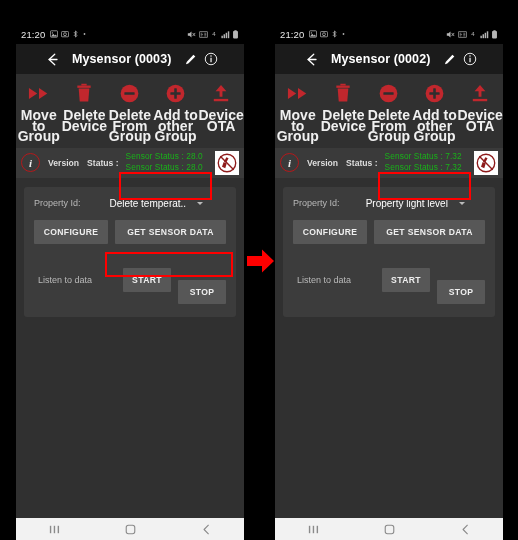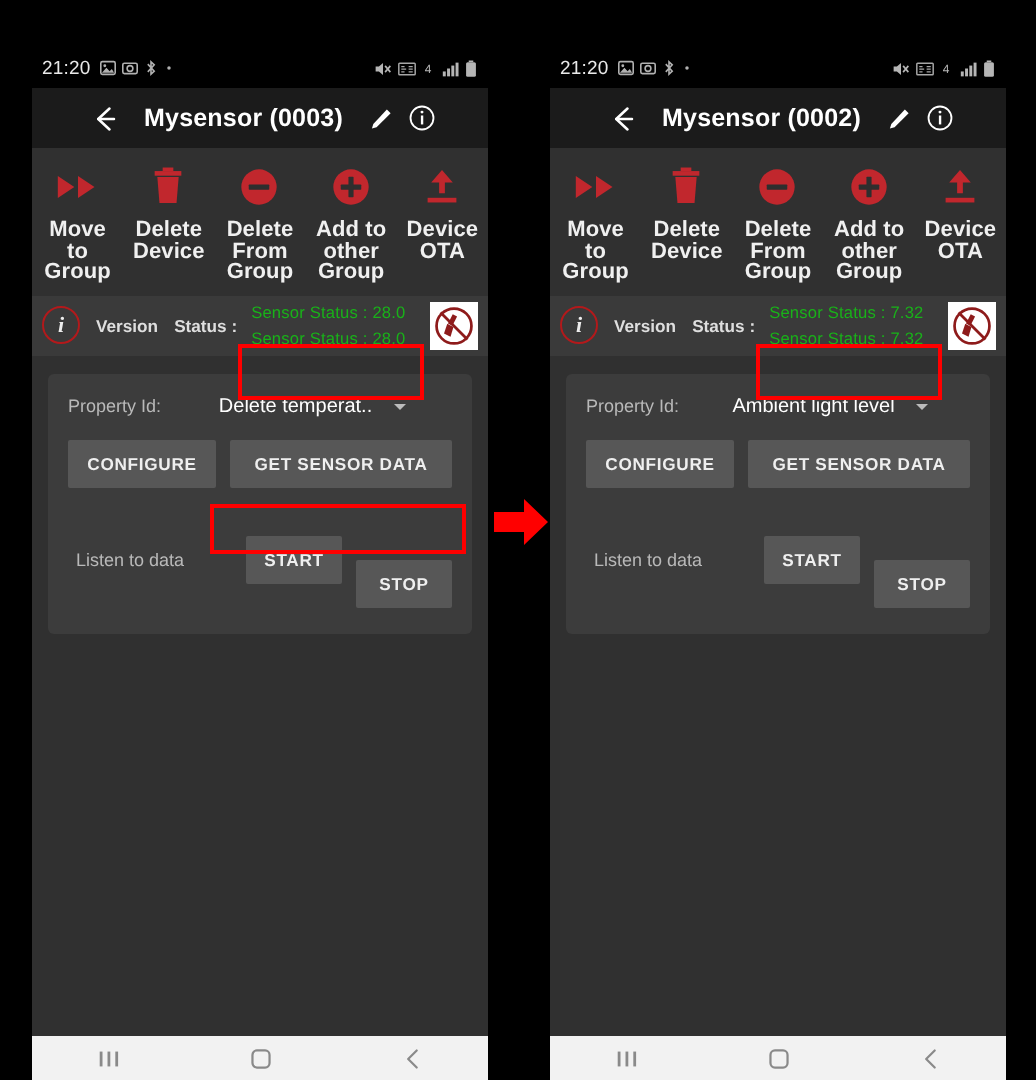--- a/index.html
+++ b/index.html
@@ -111,21 +111,21 @@
   }
   .action-ico {
     height: 24px;
     display: flex;
     align-items: center;
     justify-content: center;
   }
   .action-label {
     margin-top: 5px;
     color: #f0f0f0;
-    font-size: 11px;
+    font-size: 14px;
     font-weight: bold;
     line-height: 10.5px;
     text-align: center;
     white-space: pre-line;
     letter-spacing: .05px;
   }
 
   
   .infostrip {
     background: #3a3a3a;
@@ -157,21 +157,21 @@
     margin-left: 8px;
     white-space: nowrap;
   }
   .status-box {
     margin-left: 7px;
     flex: 1;
     min-width: 0;
     height: 24px;
     display: flex;
     flex-direction: column;
-    justify-content: space-between;
+    justify-content: flex-start;
     overflow: hidden;
   }
   .status-line {
     color: #19b119;
     font-size: 8.3px;
     line-height: 11px;
     white-space: nowrap;
     letter-spacing: .1px;
   }
   .clear-btn {
@@ -639,21 +639,21 @@
             <path d="M3.6 3.6 L18.4 18.4" stroke="#8e1b1b" stroke-width="1.5"></path>
           </svg>
       </span>
     </div>
 
     <div class="screenbody">
       <div class="card">
         <div class="prop-row">
           <span class="prop-label">Property Id:</span>
           <span class="prop-select">
-            <span class="prop-value">Ambient light level</span>
+            <span class="prop-value">Property light level</span>
             <span class="caret"></span>
           </span>
         </div>
         <div class="btn-row">
           <button class="mbtn btn-configure">CONFIGURE</button>
           <button class="mbtn btn-getdata">GET SENSOR DATA</button>
         </div>
         <div class="listen-row">
           <span class="listen-label">Listen to data</span>
           <span class="listen-spacer"></span>

